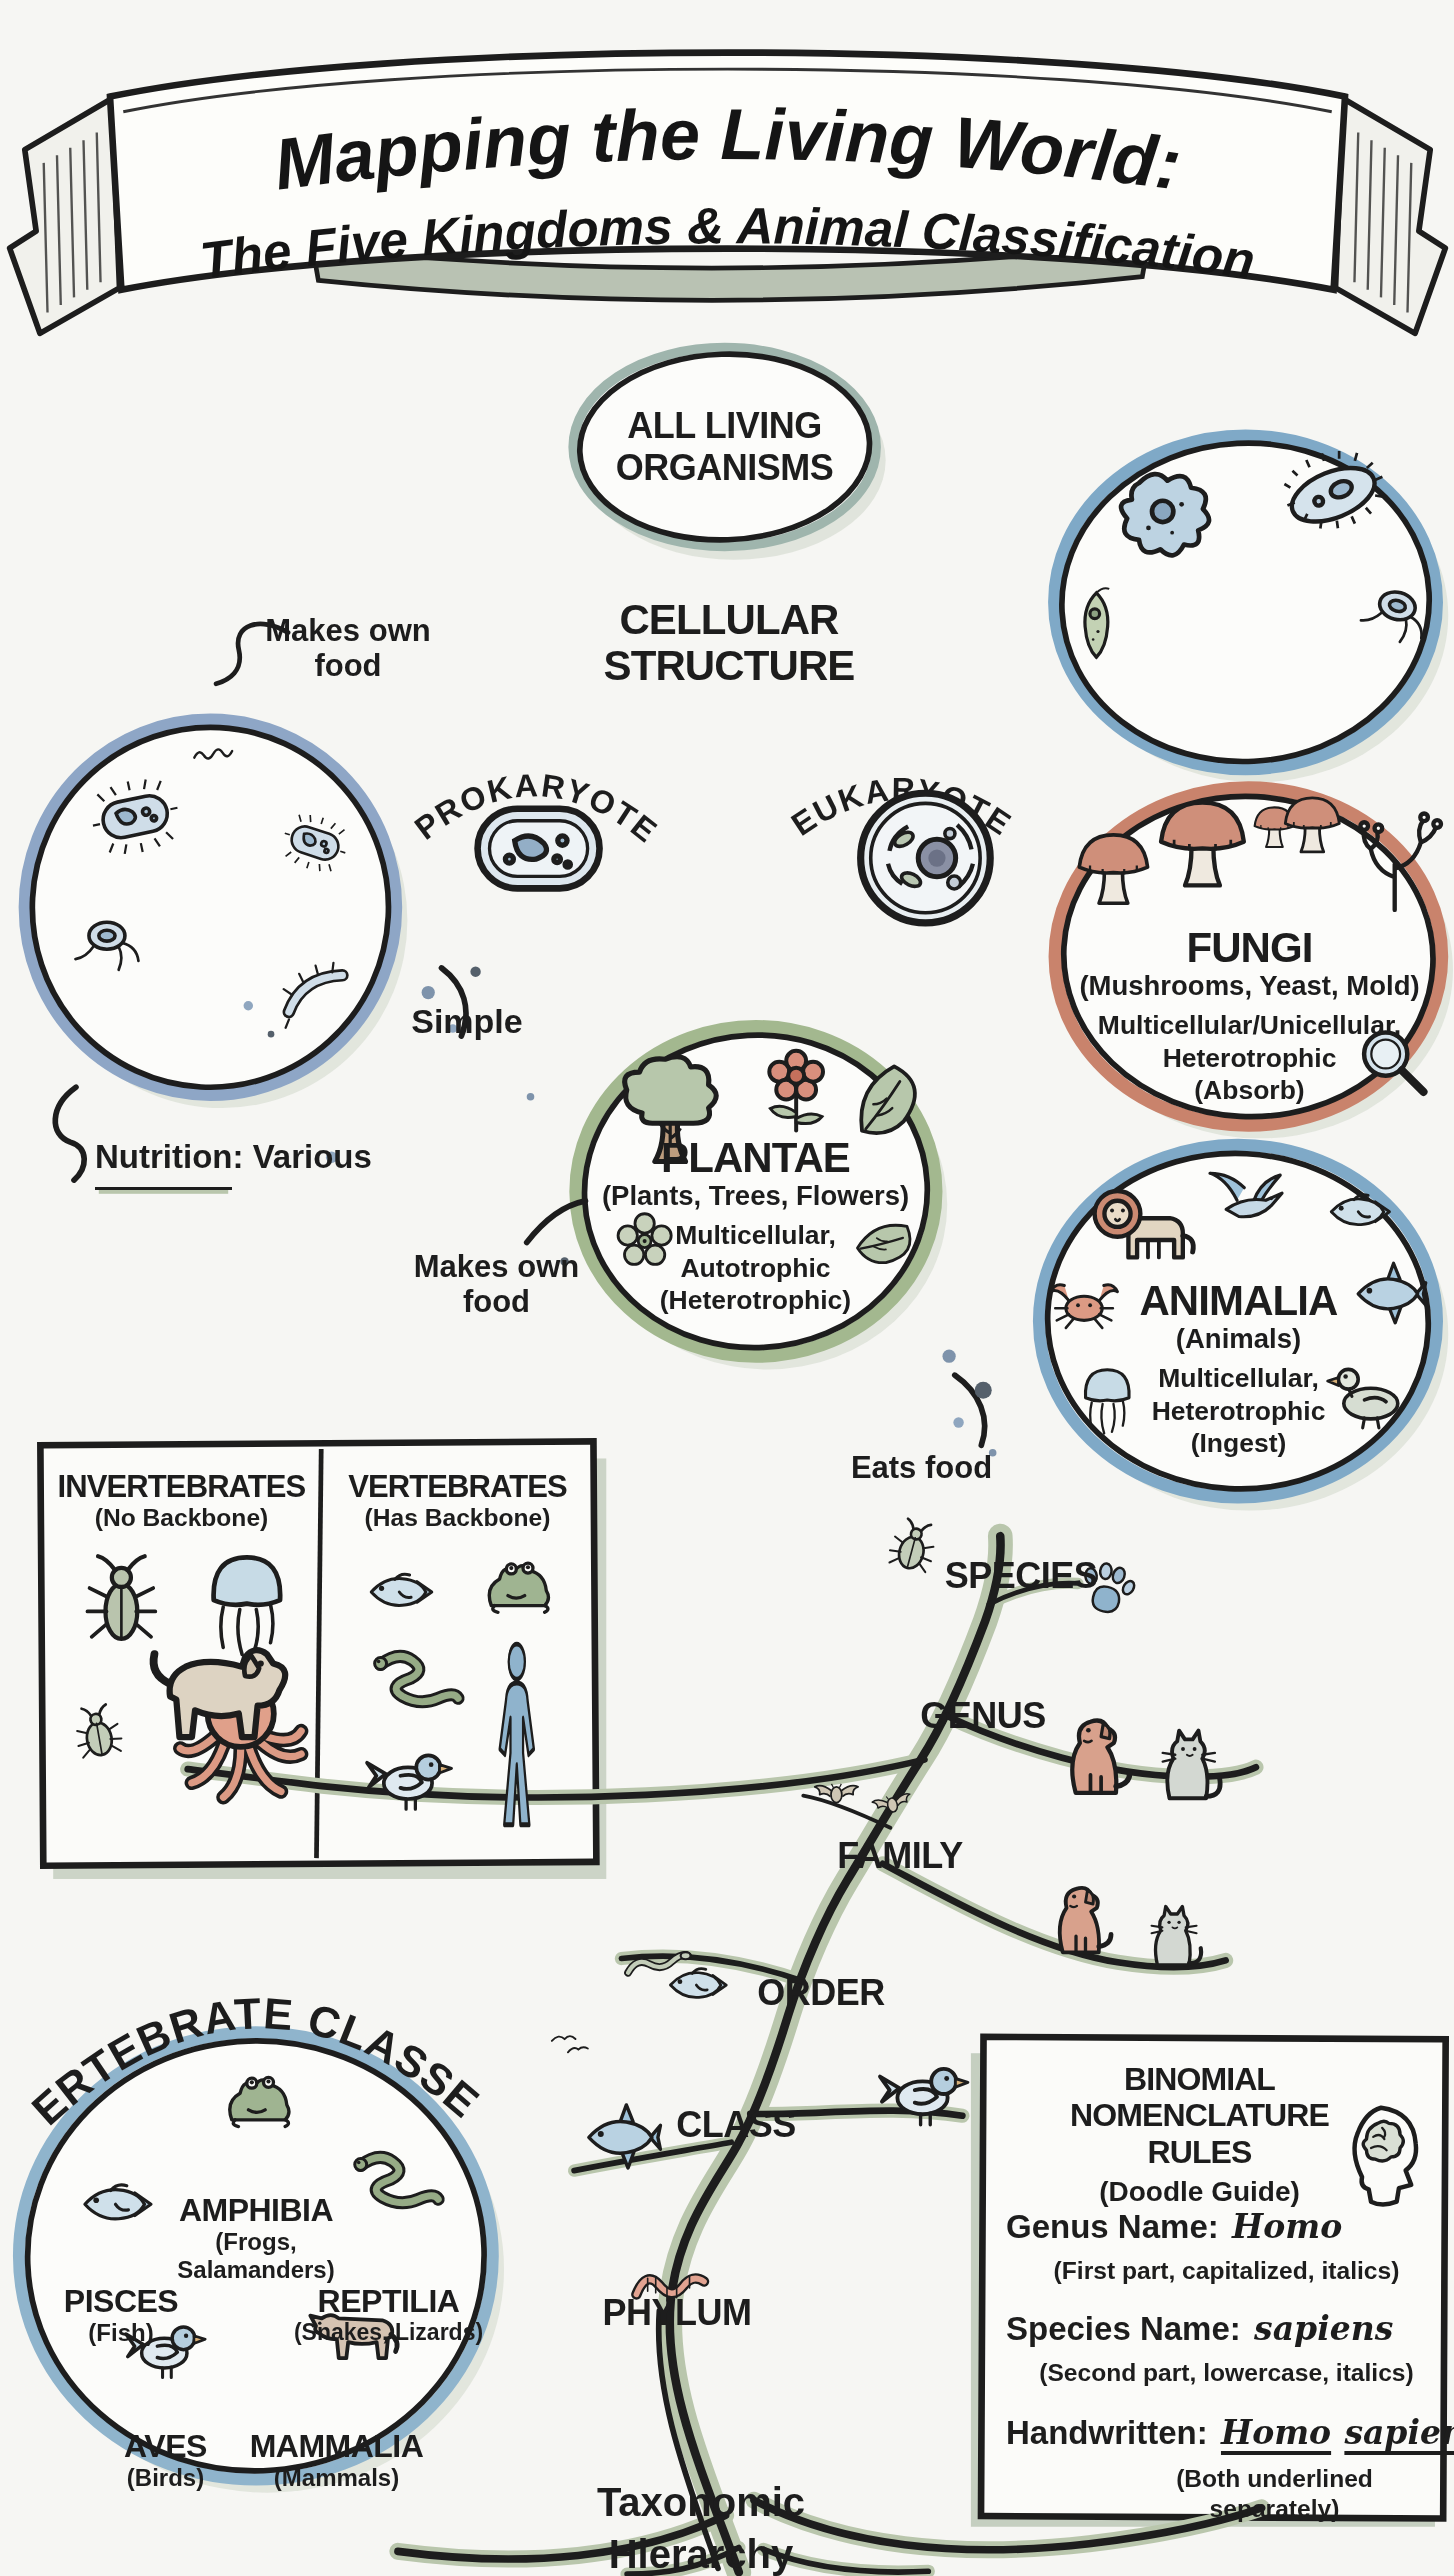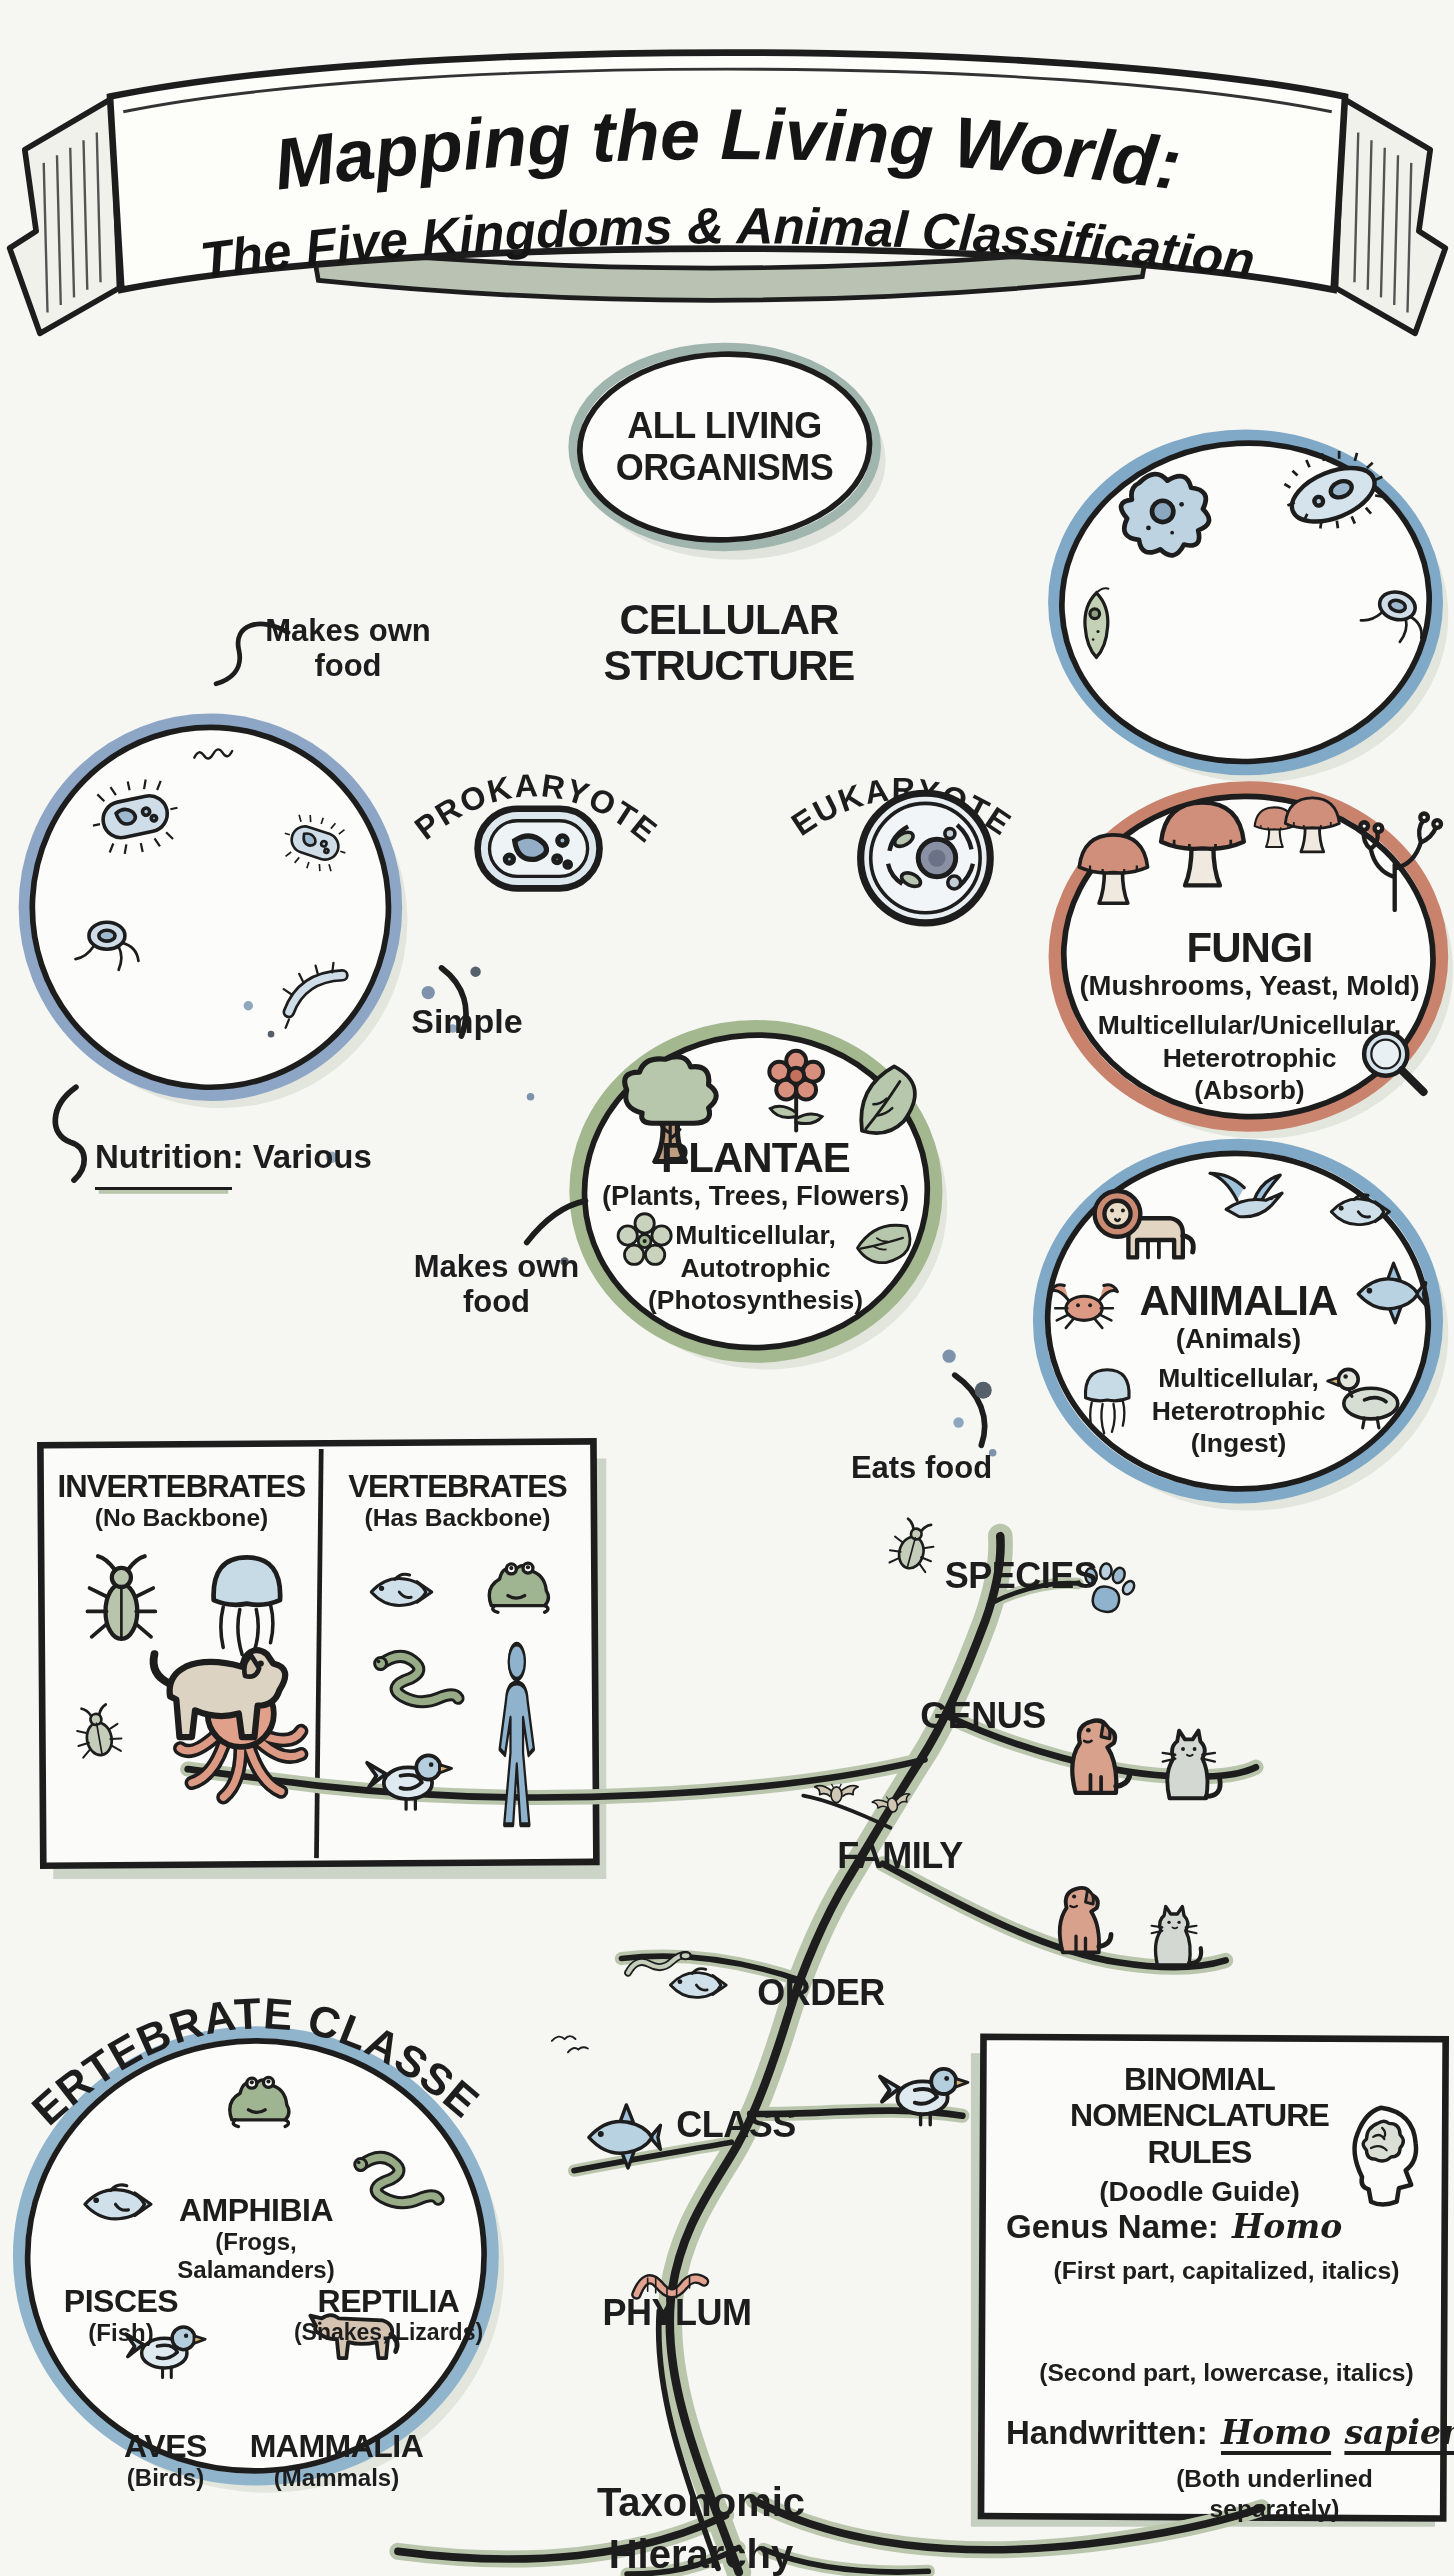--- a/index.html
+++ b/index.html
@@ -615,21 +615,21 @@
     <div>(Absorb)</div>
   </div>
 </div>
 
 <div class="abs c" style="left:585px;top:1136px;width:341px">
   <div class="name">PLANTAE</div>
   <div class="sub">(Plants, Trees, Flowers)</div>
   <div class="desc">
     <div>Multicellular,</div>
     <div>Autotrophic</div>
-    <div>(Photosynthesis)</div>
+    <div>(Heterotrophic)</div>
   </div>
 </div>
 
 <div class="abs c note" style="left:409px;top:1250px;width:175px">
   <div>Makes own</div>
   <div>food</div>
 </div>
 
 <div class="abs c" style="left:1080px;top:1279px;width:317px">
   <div class="name">ANIMALIA</div>
@@ -690,20 +690,23 @@
   <div class="bn-title">BINOMIAL NOMENCLATURE</div>
   <div class="bn-title">RULES</div>
   <div class="bn-sub">(Doodle Guide)</div>
 </div>
 
 <div class="abs bn-row" style="left:1006px;top:2207px;width:426px">
   <span>Genus Name:</span><span class="serif-i gap-l">Homo</span>
 </div>
 <div class="abs c bn-note" style="left:1023px;top:2256px;width:407px">(First part, capitalized, italics)</div>
 
+<div class="abs bn-row" style="left:1006px;top:2309px;width:426px">
+  <span>Species Name:</span><span class="serif-i gap-l">sapiens</span>
+</div>
 <div class="abs c bn-note" style="left:1023px;top:2358px;width:407px">(Second part, lowercase, italics)</div>
 
 <div class="abs bn-row" style="left:1006px;top:2413px;width:436px">
   <span>Handwritten:</span><span class="serif-i u gap-l">Homo</span><span class="serif-i u gap-l">sapiens</span>
 </div>
 <div class="abs c bn-note" style="left:1118px;top:2464px;width:313px">
   <div>(Both underlined</div>
   <div>separately)</div>
 </div>
 

